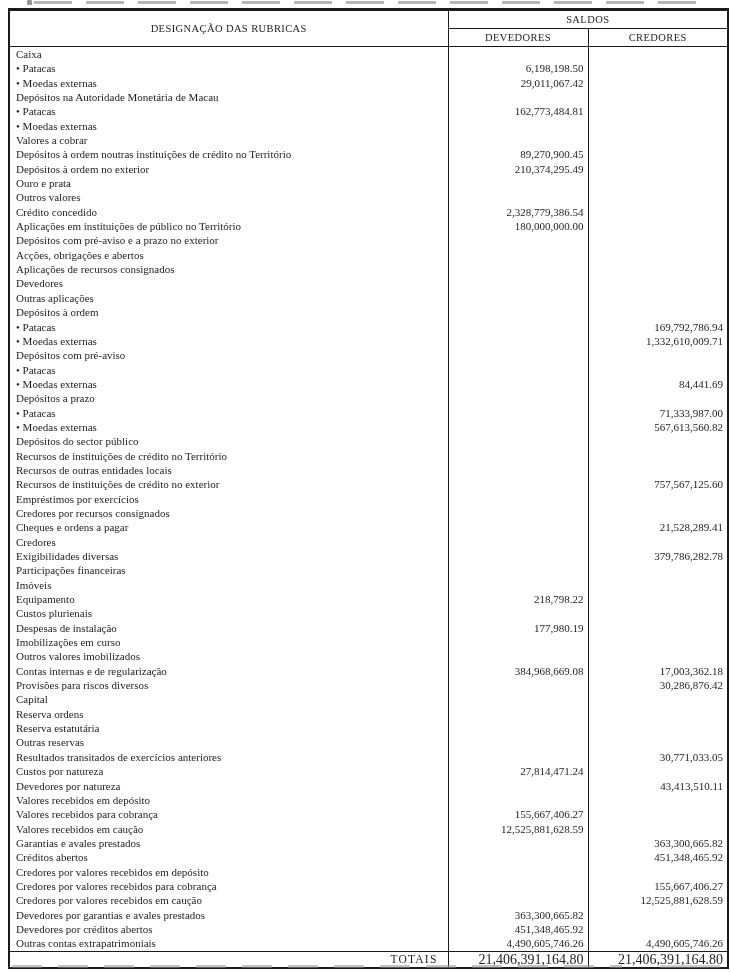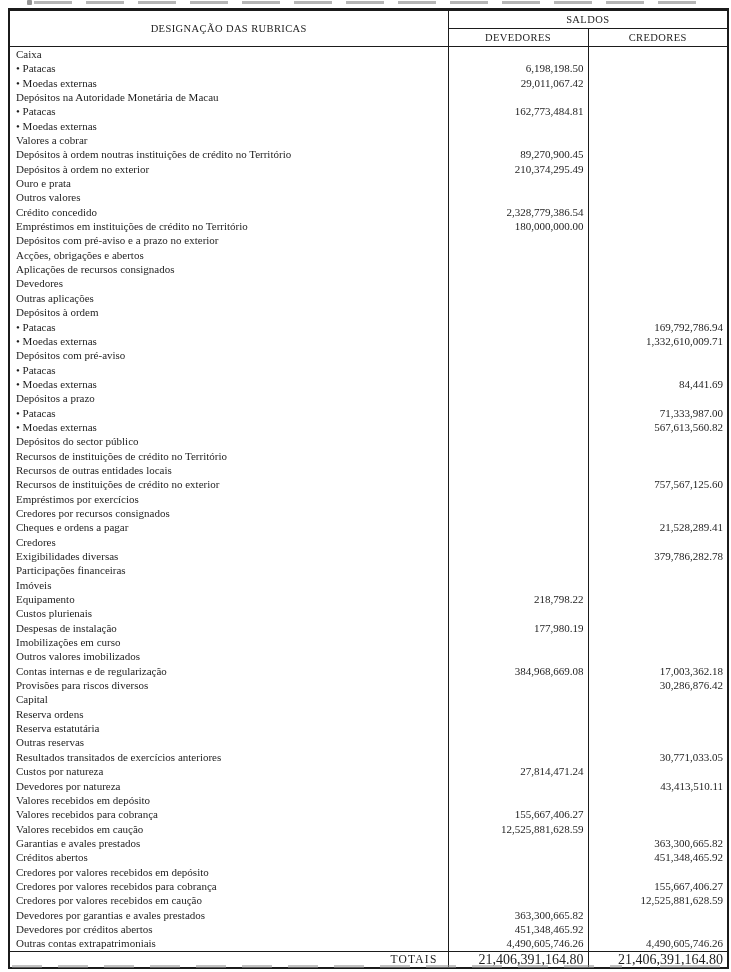--- a/index.html
+++ b/index.html
@@ -163,21 +163,21 @@
     <td class="c-num c-cred"></td>
   </tr>
 
   <tr>
     <td class="c-label">Crédito concedido</td>
     <td class="c-num c-dev">2,328,779,386.54</td>
     <td class="c-num c-cred"></td>
   </tr>
 
   <tr>
-    <td class="c-label">Empréstimos em instituições de crédito no Território</td>
+    <td class="c-label">Aplicações em instituições de público no Território</td>
     <td class="c-num c-dev">180,000,000.00</td>
     <td class="c-num c-cred"></td>
   </tr>
 
   <tr>
     <td class="c-label">Depósitos com pré-aviso e a prazo no exterior</td>
     <td class="c-num c-dev"></td>
     <td class="c-num c-cred"></td>
   </tr>
 

